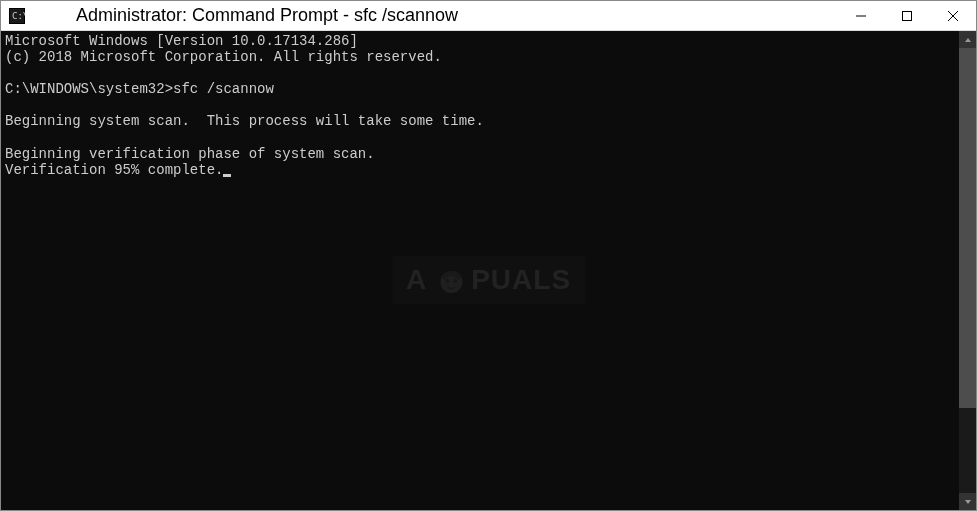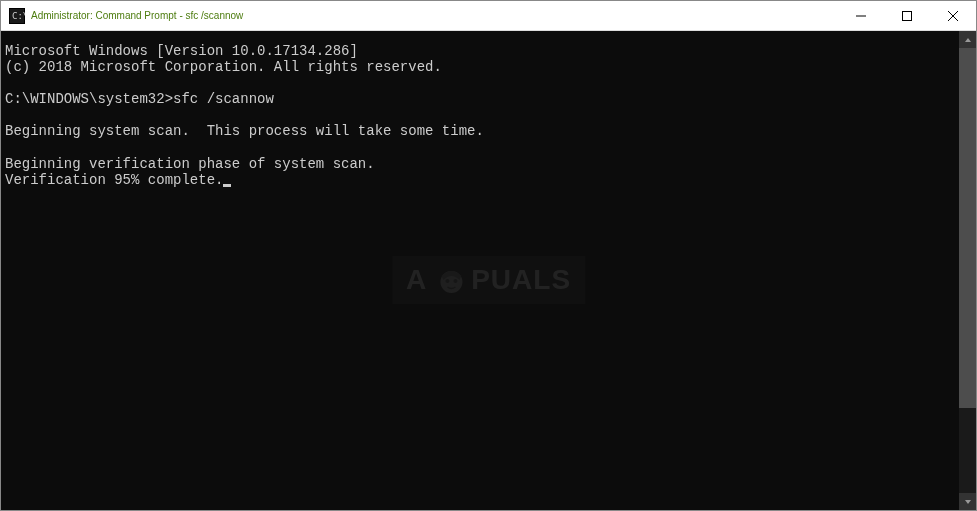--- a/index.html
+++ b/index.html
@@ -37,23 +37,24 @@
       margin-right: 6px;
       display: flex;
       align-items: center;
       justify-content: center;
     }
     .cmd-icon svg {
       width: 16px;
       height: 16px;
     }
     .title-text {
-      font-size: 10px;
-      color: #4d7c0f;
-      flex: 1;
+      font-size: 18px;
+      color: #000000;
+      flex: 1;
+      margin-left: 45px;
     }
     .window-controls {
       display: flex;
       height: 100%;
     }
     .win-btn {
       width: 46px;
       height: 30px;
       display: flex;
       align-items: center;
@@ -70,21 +71,21 @@
       background: #0c0c0c;
       position: relative;
     }
     .terminal {
       flex: 1;
       background: #0c0c0c;
       color: #cccccc;
       font-family: 'Consolas', 'Courier New', monospace;
       font-size: 14px;
       line-height: 1.15;
-      padding: 12px 4px;
+      padding: 2px 4px;
       white-space: pre;
       overflow: hidden;
     }
     .scrollbar {
       width: 17px;
       background: #2b2b2b;
       display: flex;
       flex-direction: column;
       position: relative;
     }

